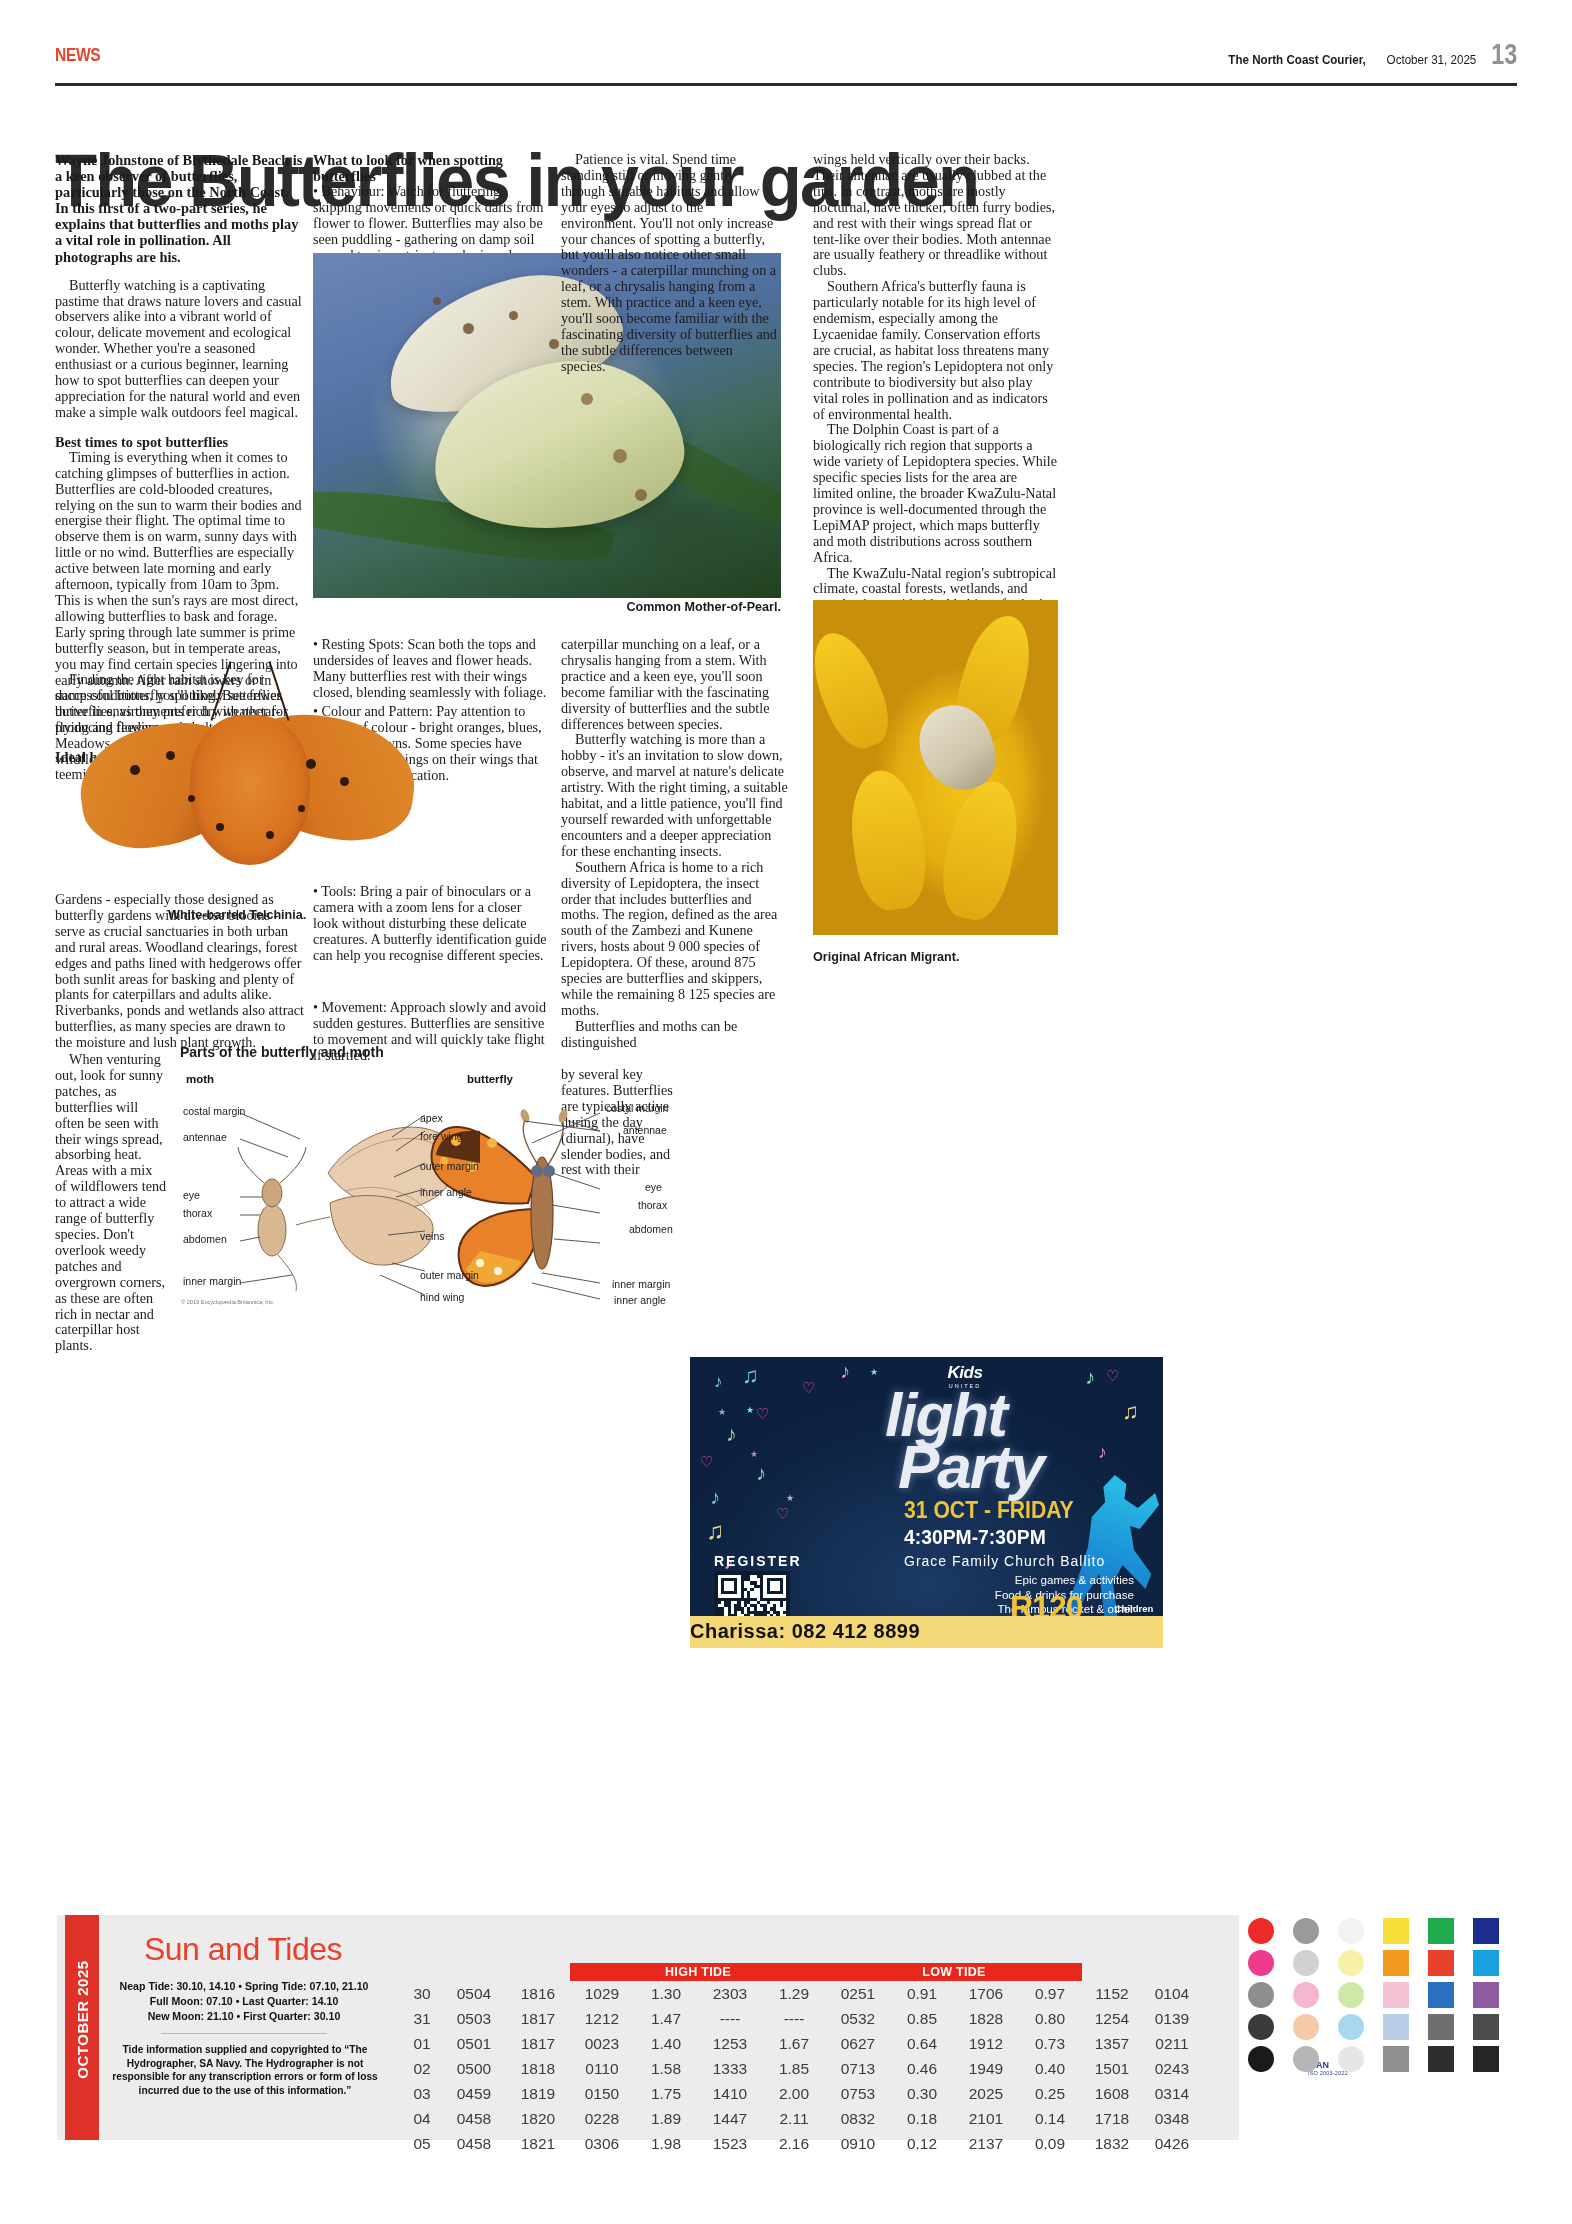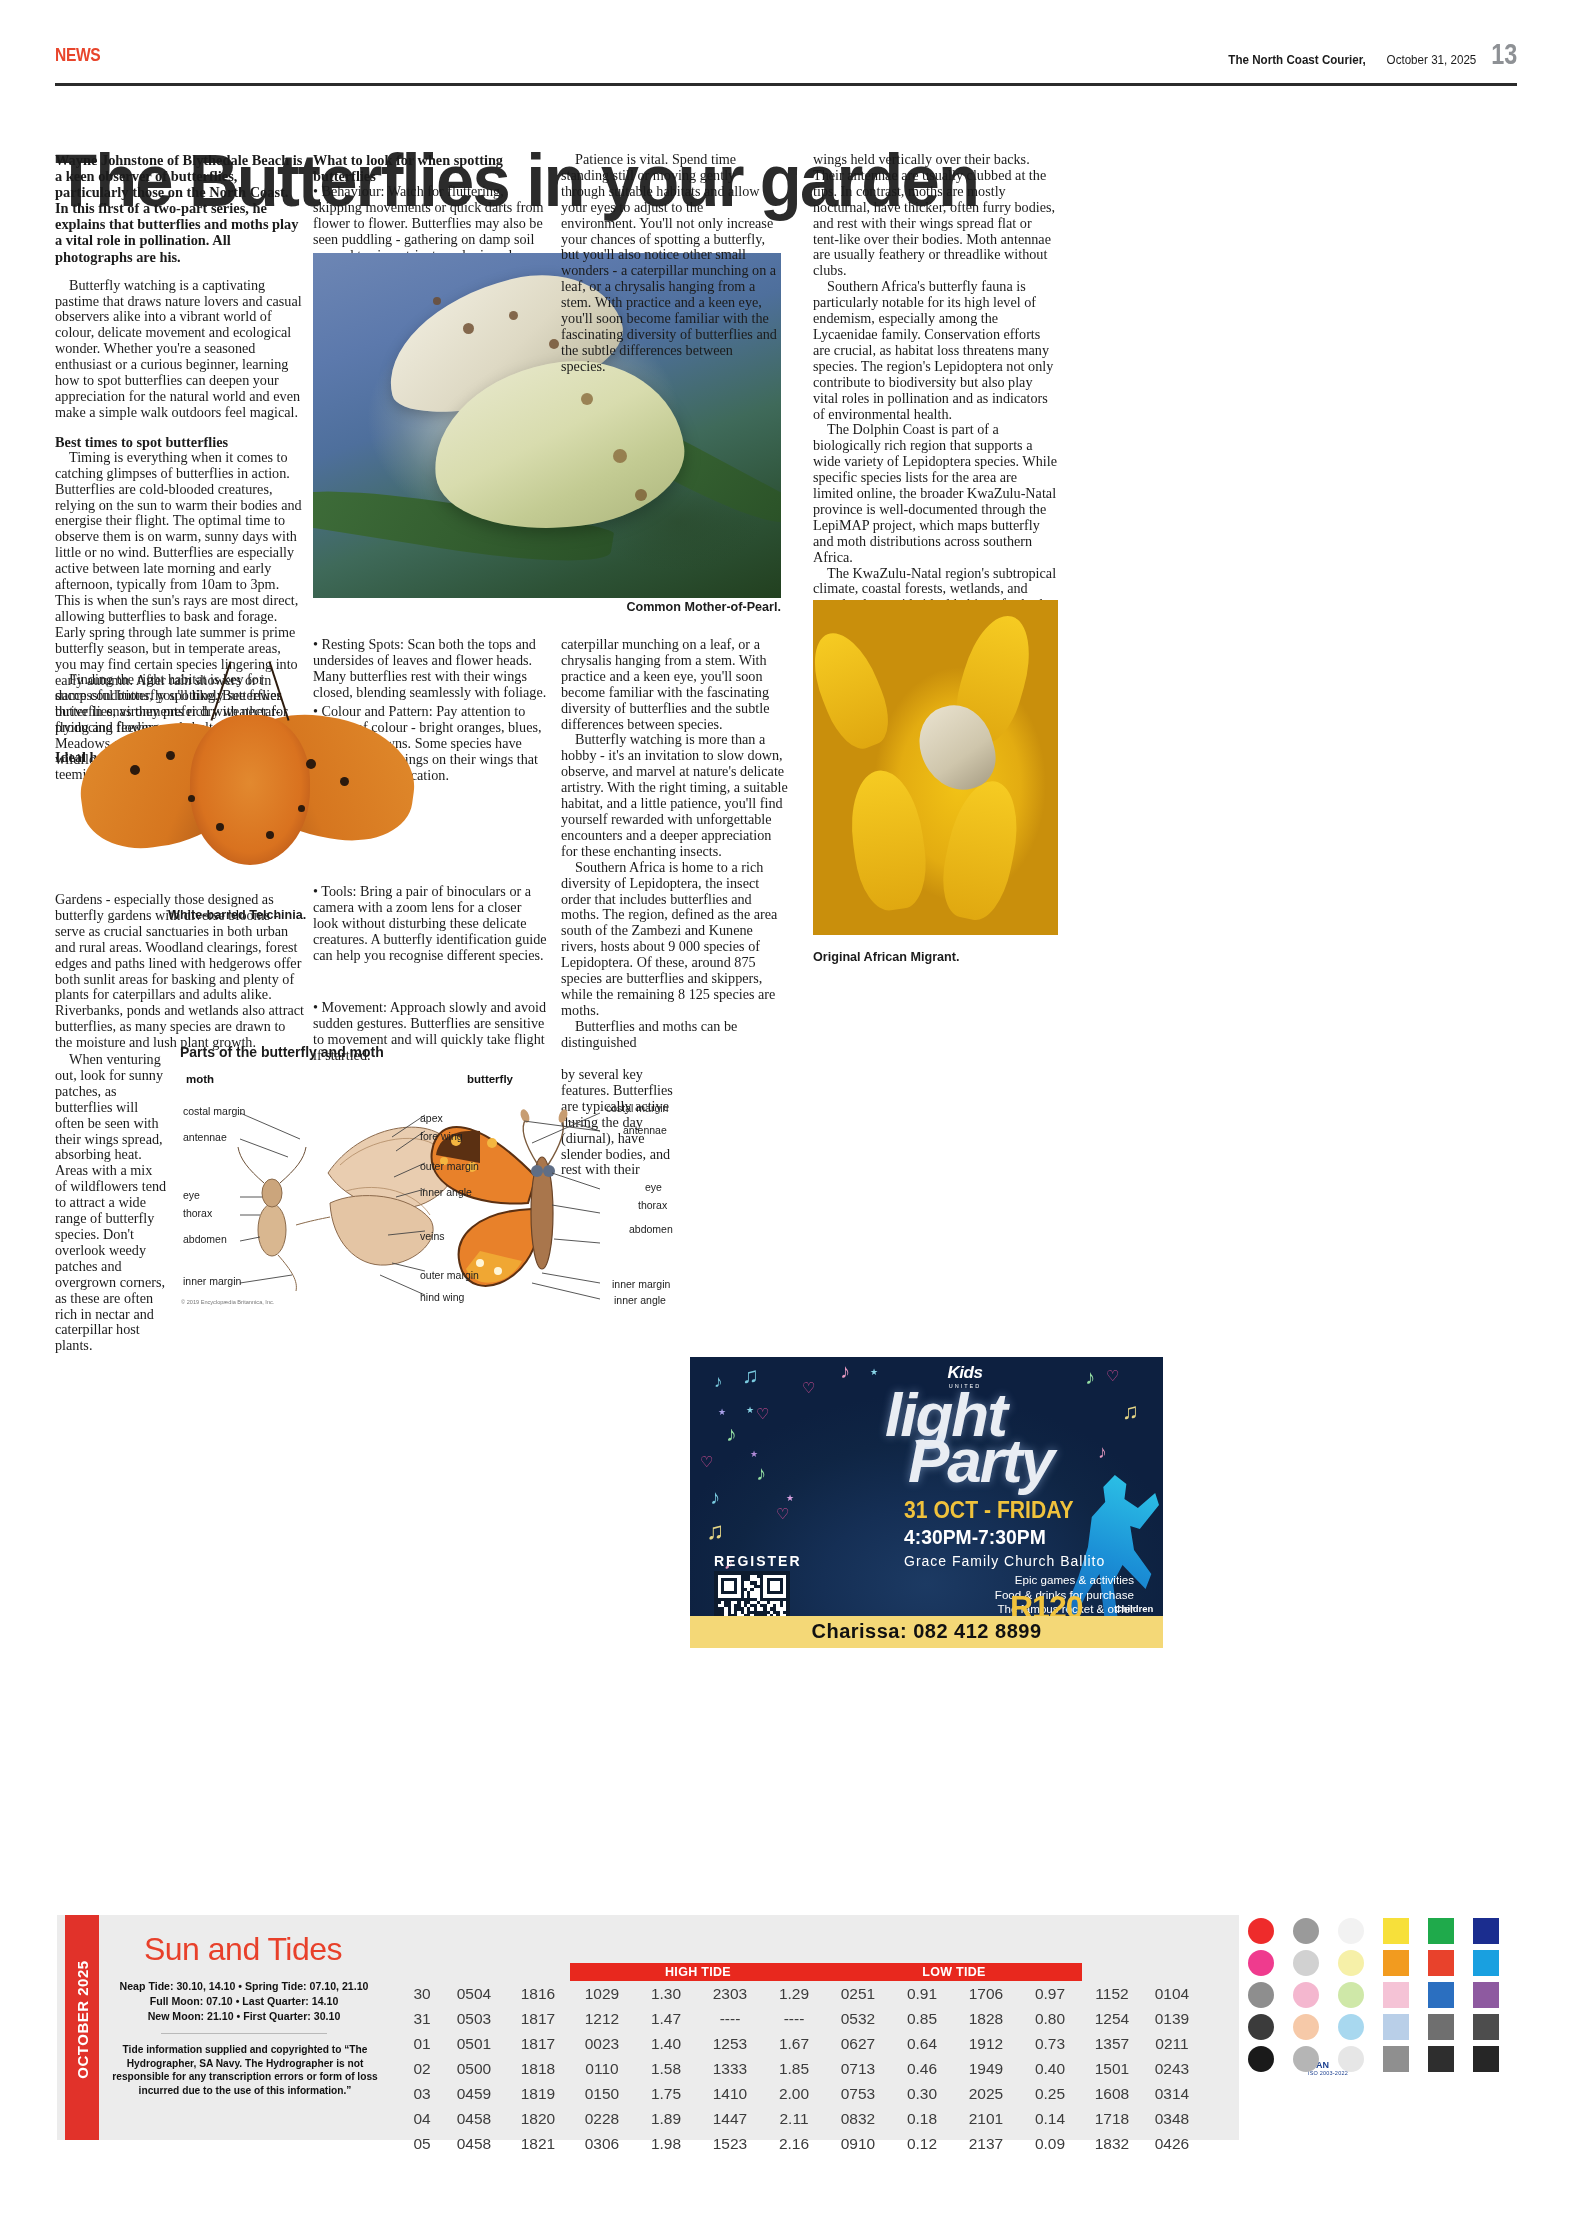--- a/index.html
+++ b/index.html
@@ -81,35 +81,35 @@
     overflow:hidden;font-family:"Liberation Sans",sans-serif;}
   .ad-note{position:absolute;font-size:17px;line-height:1;opacity:.95;}
   .ad-heart{position:absolute;font-size:15px;}
   .ad-star{position:absolute;font-size:9px;}
   .kids-badge{position:absolute;left:245px;top:6px;width:60px;text-align:center;color:#fff;}
   .kids-badge .k1{font-size:17px;font-weight:700;font-style:italic;letter-spacing:-.5px;}
   .kids-badge .k2{font-size:5.5px;letter-spacing:2px;}
   .ad-light,.ad-party{position:absolute;color:#e9edf3;font-weight:700;font-style:italic;letter-spacing:-2px;
     text-shadow:0 0 10px rgba(180,210,255,.45);}
   .ad-light{left:195px;top:22px;font-size:62px;}
-  .ad-party{left:208px;top:68px;font-size:62px;margin-left:10px;}
+  .ad-party{left:208px;top:74px;font-size:62px;}
   .ad-date{position:absolute;left:214px;top:140px;font-size:23px;font-weight:700;color:#f0c23c;letter-spacing:0px;transform:scaleX(.92);transform-origin:left;}
   .ad-time{position:absolute;left:214px;top:168px;font-size:21px;font-weight:700;color:#ffffff;transform:scaleX(.92);transform-origin:left;}
   .ad-venue{position:absolute;left:214px;top:196px;font-size:14px;color:#ffffff;letter-spacing:1px;}
   .ad-lines{position:absolute;left:214px;top:216px;width:230px;font-size:11.6px;color:#ffffff;line-height:14.5px;text-align:right;}
   .ad-register{position:absolute;left:24px;top:196px;font-size:14px;font-weight:700;color:#ffffff;letter-spacing:2px;}
   .qr{position:absolute;left:24px;top:214px;width:76px;height:76px;background:#0d1b2e;padding:4px;box-sizing:border-box;}
   .qr i{position:absolute;background:#fff;}
   .ad-price{position:absolute;left:320px;top:232px;font-size:32px;font-weight:700;color:#f0c23c;letter-spacing:-1px;}
   .ad-age{position:absolute;left:418px;top:246px;width:52px;font-size:9.5px;color:#ffffff;text-align:center;line-height:11px;font-weight:700;}
   .ad-silhouette{position:absolute;right:4px;top:118px;width:96px;height:150px;
     background:linear-gradient(200deg,#2ec7e8,#1b8fd6 55%,#1468b8);
     clip-path:polygon(54% 0%,66% 6%,64% 16%,78% 22%,96% 12%,100% 20%,80% 36%,70% 34%,74% 50%,92% 66%,86% 76%,62% 60%,52% 72%,58% 100%,44% 100%,38% 66%,24% 80%,12% 96%,2% 90%,16% 68%,26% 48%,30% 28%,44% 18%,42% 8%);}
   .ad-bar{position:absolute;left:0;bottom:0;width:473px;height:32px;background:#f4d877;}
-  .ad-phone{position:absolute;left:0;bottom:5px;width:473px;text-align:center;font-size:20px;font-weight:700;color:#111;letter-spacing:.5px;}
+  .ad-phone{position:absolute;left:0;bottom:5px;width:473px;text-align:left;font-size:20px;font-weight:700;color:#111;letter-spacing:.5px;}
 
   
   #tides{position:absolute;left:57px;top:1915px;width:1182px;height:225px;background:#ececec;}
   .tide-month{position:absolute;left:8px;top:0;width:34px;height:225px;background:#e1322a;}
   .tide-month span{position:absolute;left:-78px;top:96px;width:190px;text-align:center;
     font-family:"Liberation Sans",sans-serif;font-weight:700;font-size:15px;color:#fff;transform:rotate(-90deg);letter-spacing:.5px;}
   .tide-title{position:absolute;left:66px;top:16px;width:240px;text-align:center;font-family:"Liberation Sans",sans-serif;font-weight:400;font-size:32px;color:#e8402a;letter-spacing:-.5px;}
   .tide-moons{position:absolute;left:56px;top:64px;width:262px;text-align:center;font-family:"Liberation Sans",sans-serif;font-weight:700;font-size:10.6px;line-height:15px;color:#111;}
   .tide-divider{position:absolute;left:104px;top:118px;width:166px;height:1px;background:#b9b9b9;}
   .tide-disclaimer{position:absolute;left:50px;top:128px;width:276px;text-align:center;font-family:"Liberation Sans",sans-serif;font-weight:700;font-size:10.2px;line-height:13.6px;color:#111;}

